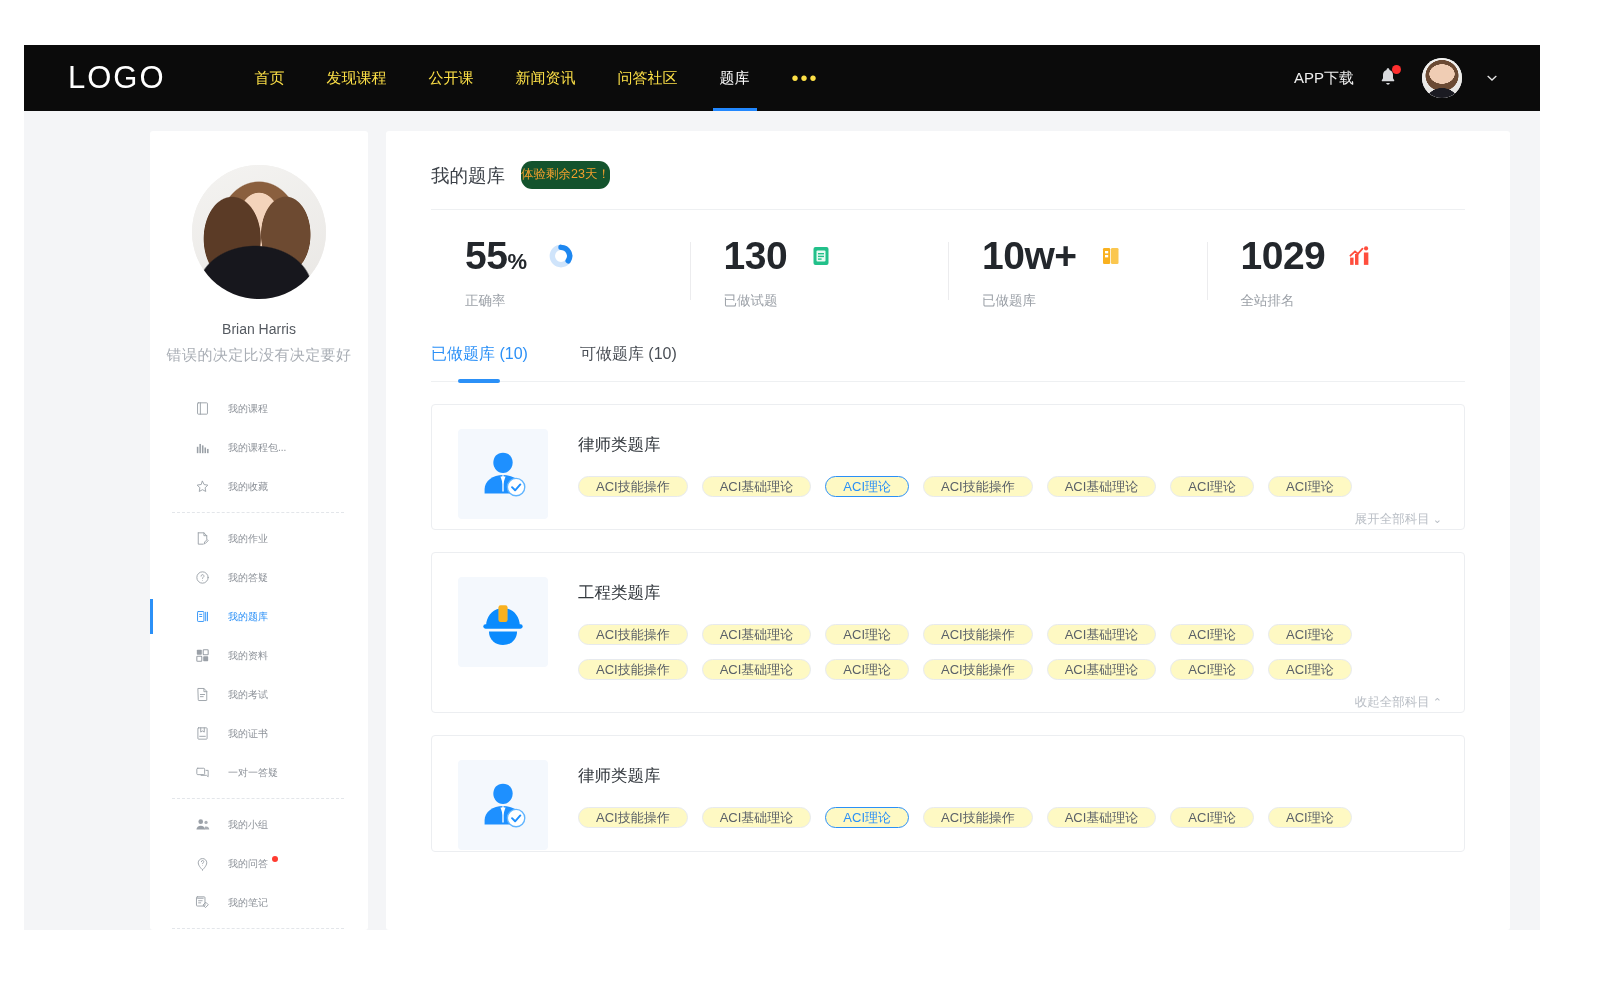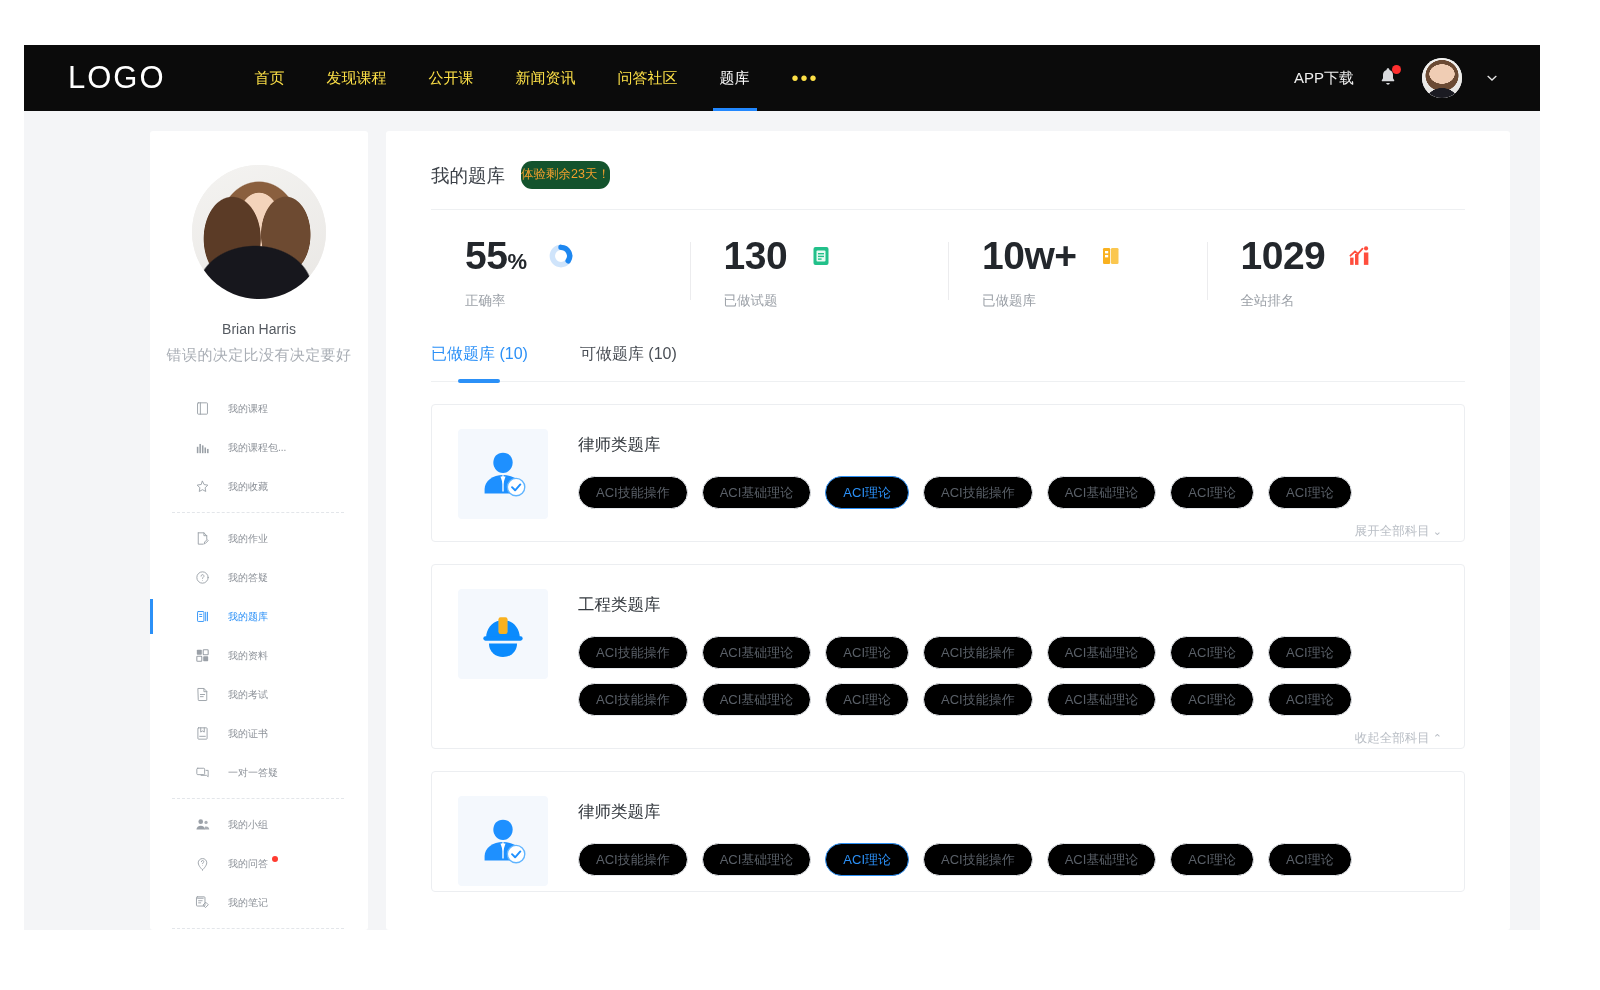--- a/index.html
+++ b/index.html
@@ -273,28 +273,28 @@
   }
   .tagrow {
     display: flex;
     gap: 14px;
     margin-bottom: 14px;
     flex-wrap: nowrap;
   }
   .tag {
     border: 1px solid #e7eaee;
     border-radius: 17px;
-    height: 33px;
+    height: 21px;
     padding: 0 17px;
     display: inline-flex; align-items: center; justify-content: center;
     font-size: 13px;
     color: #5a6068;
     white-space: nowrap;
     cursor: pointer;
-    background: #000000;
+    background: #fef9c3;
   }
   .tag.sel { border-color: #2b90f7; color: #2b90f7; }
   .expand {
     text-align: right;
     font-size: 12.5px;
     color: #b9bec5;
     cursor: pointer;
     margin-top: 10px;
     user-select: none;
   }

